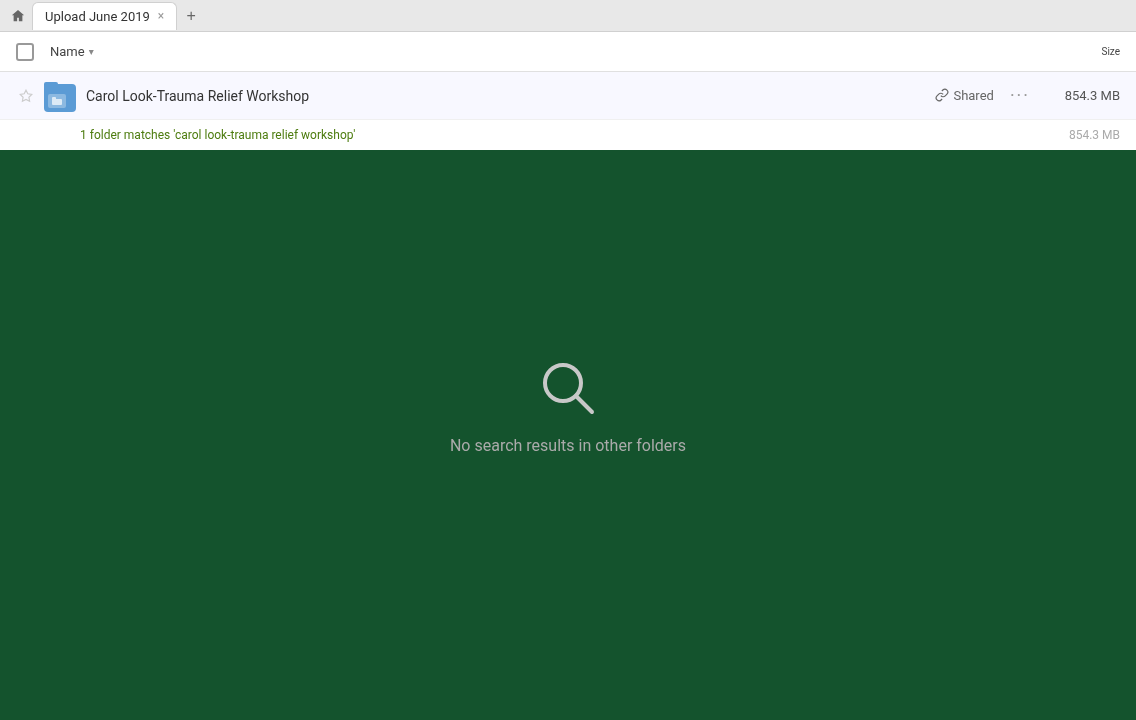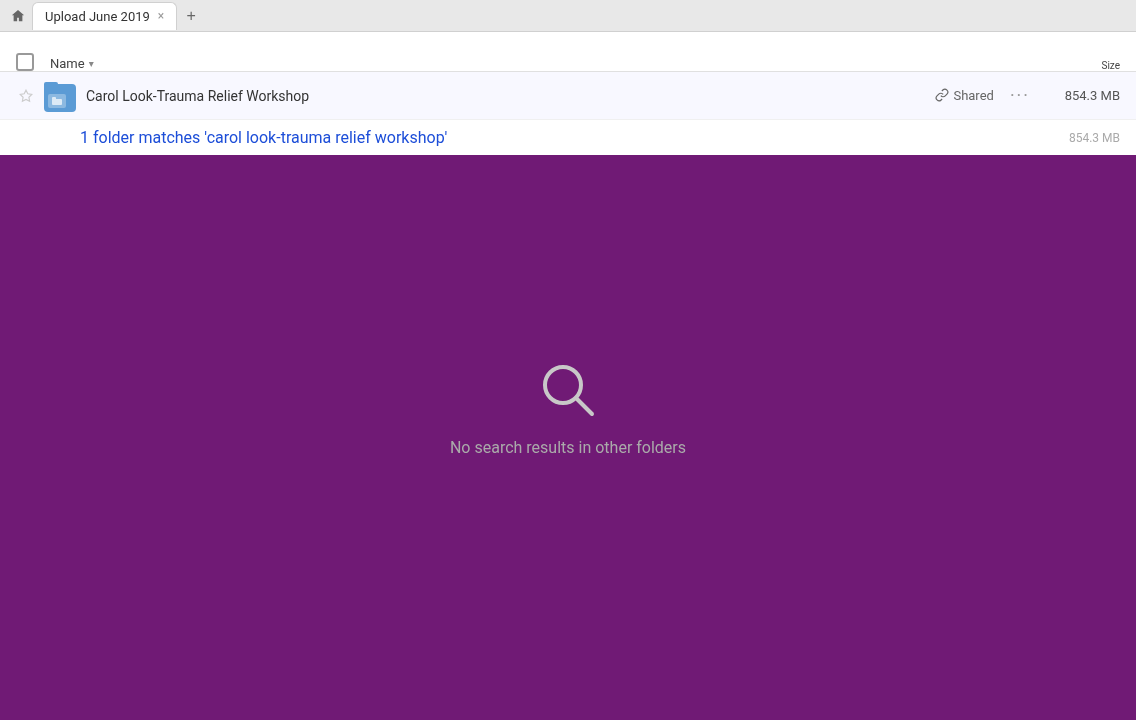--- a/index.html
+++ b/index.html
@@ -75,21 +75,21 @@
       cursor: pointer;
       color: #666;
       font-size: 16px;
       background: transparent;
       border: none;
     }
 
     
     .toolbar {
       display: flex;
-      align-items: flex-end;
+      align-items: center;
       background: #ffffff;
       height: 40px;
       padding: 0 16px;
       border-bottom: 1px solid #e0e0e0;
       flex-shrink: 0;
     }
 
     .checkbox-header {
       width: 18px;
       height: 18px;
@@ -230,38 +230,38 @@
 
     
     .match-info-row {
       display: flex;
       align-items: center;
       padding: 8px 16px 8px 80px;
       background: #ffffff;
     }
 
     .match-text {
-      font-size: 16px;
-      color: #1d4ed8;
+      font-size: 12px;
+      color: #4d7c0f;
       flex: 1;
     }
 
     .match-size {
       font-size: 12px;
       color: #aaa;
     }
 
     
     .empty-state {
       flex: 1;
       display: flex;
       flex-direction: column;
       align-items: center;
       justify-content: center;
-      background: #701a75;
+      background: #14532d;
       padding-bottom: 60px;
     }
 
     .search-icon-large {
       width: 64px;
       height: 64px;
       color: #c8c8c8;
       margin-bottom: 16px;
     }
 

